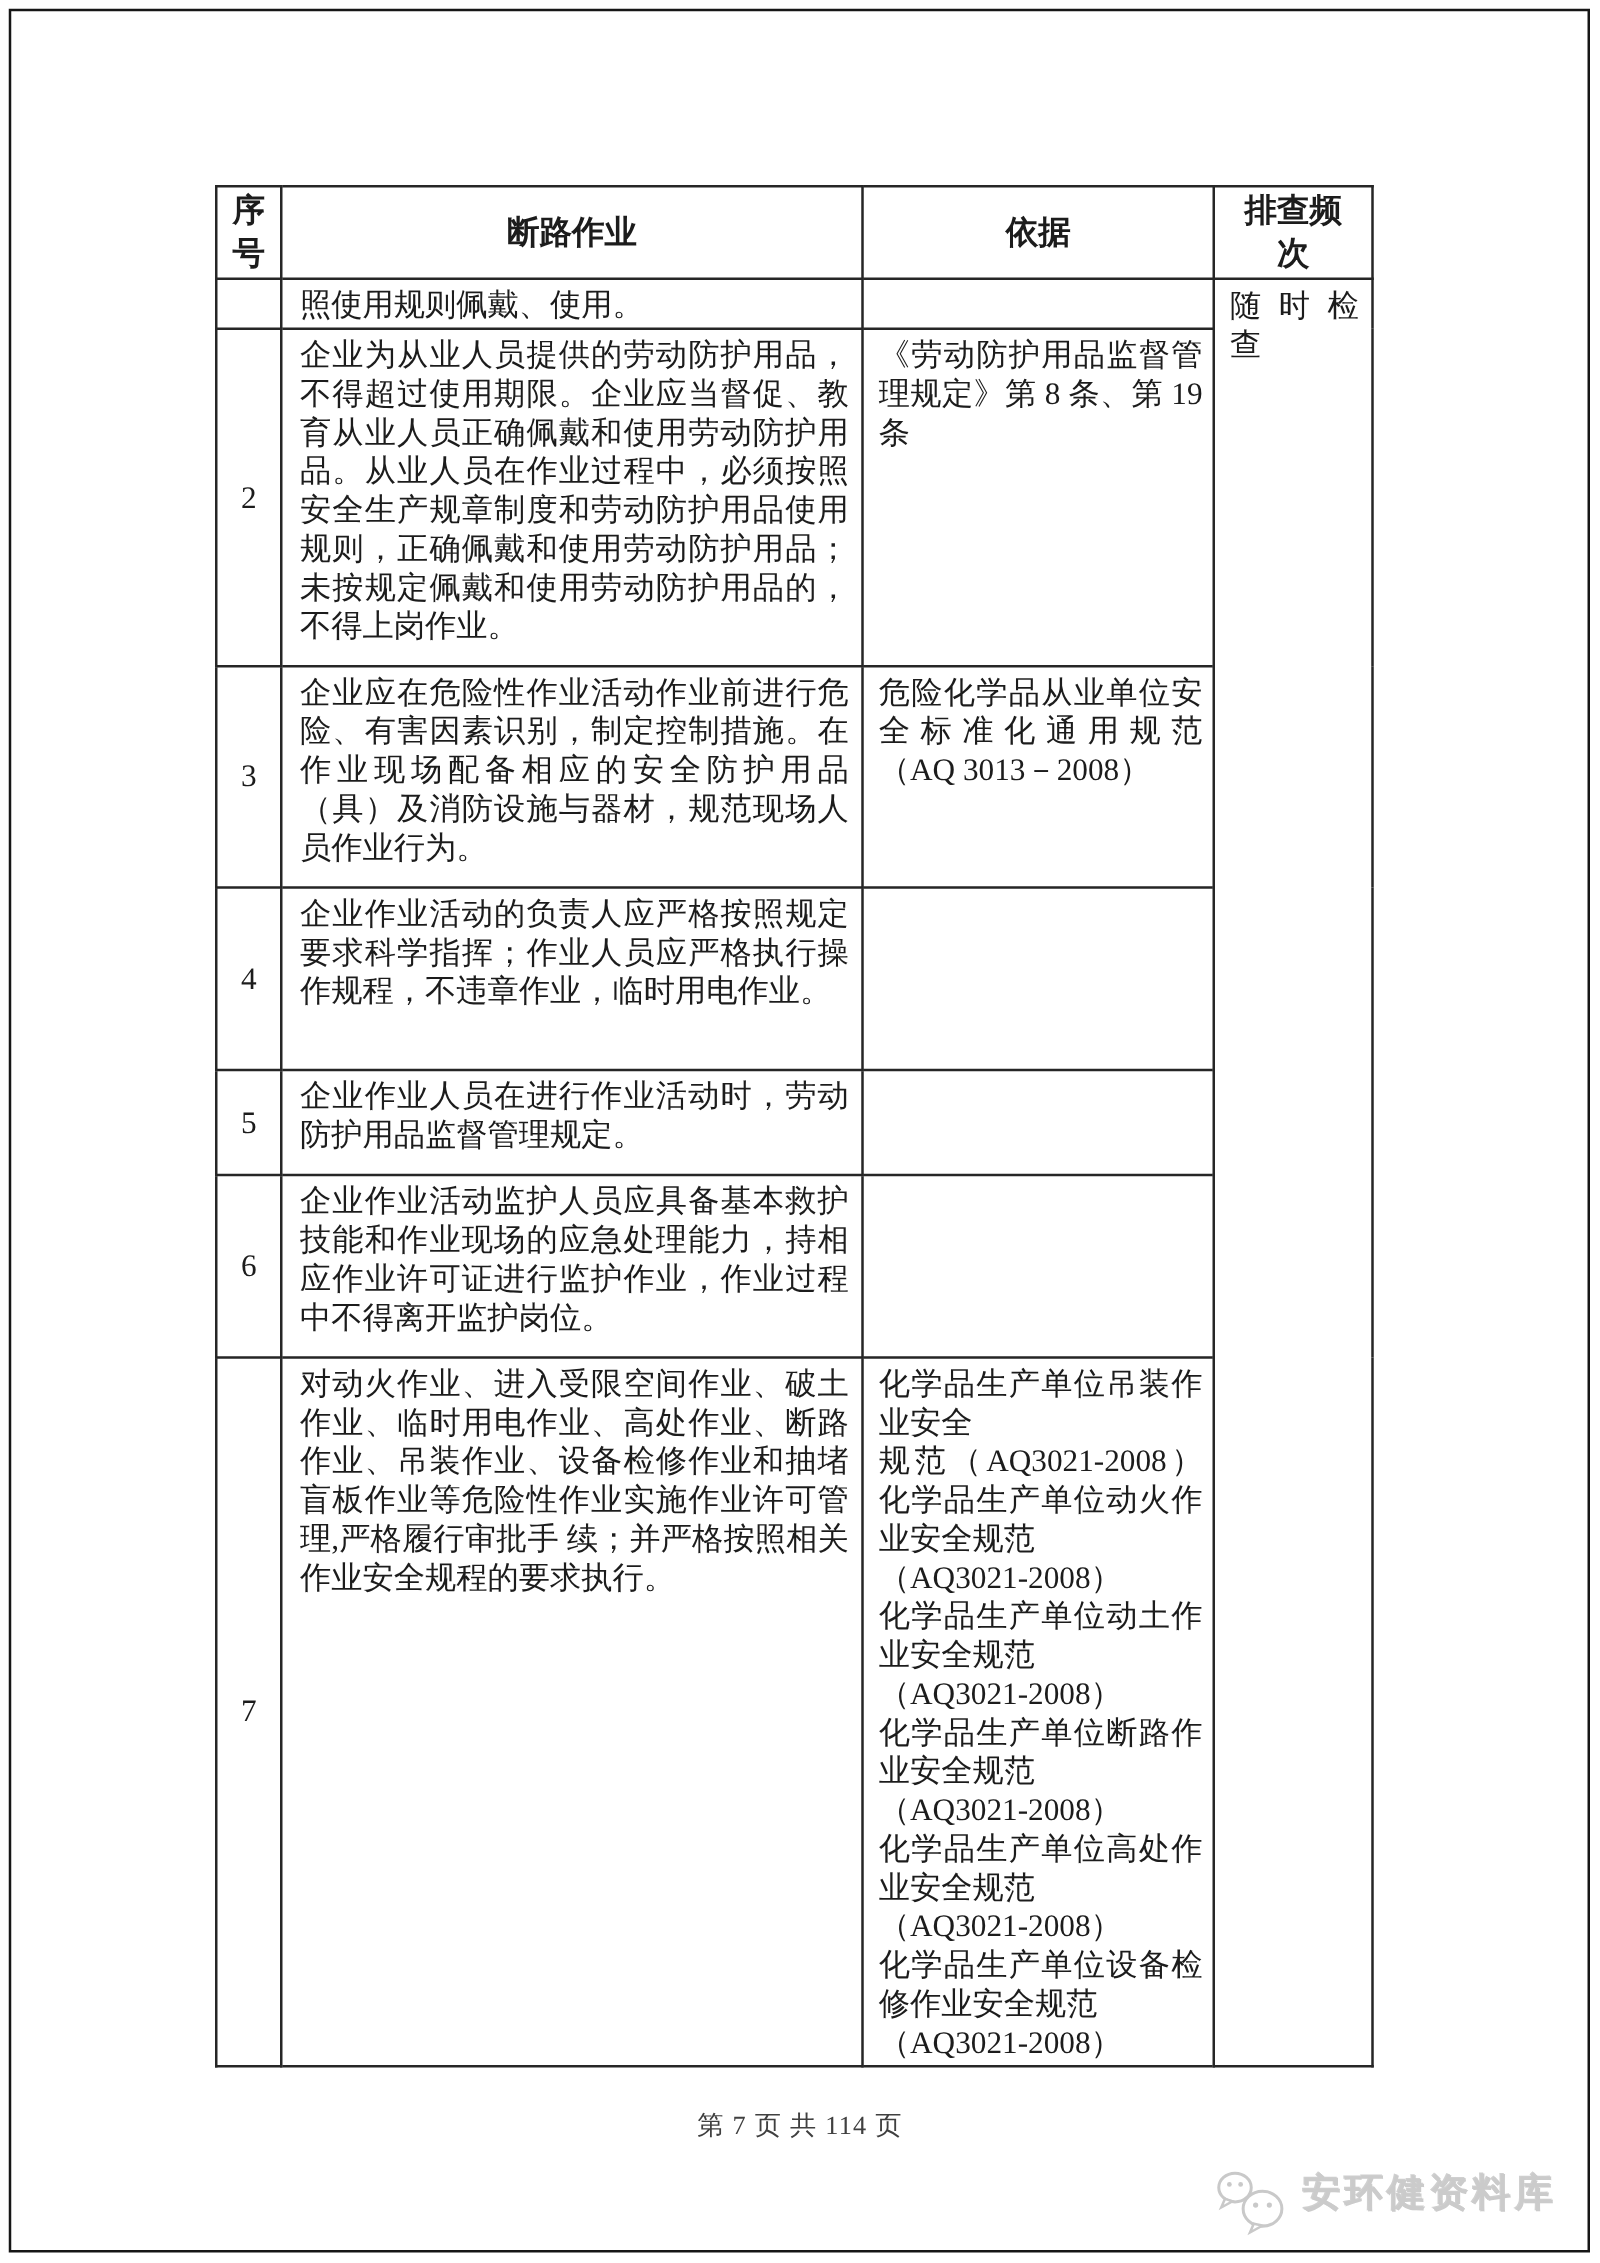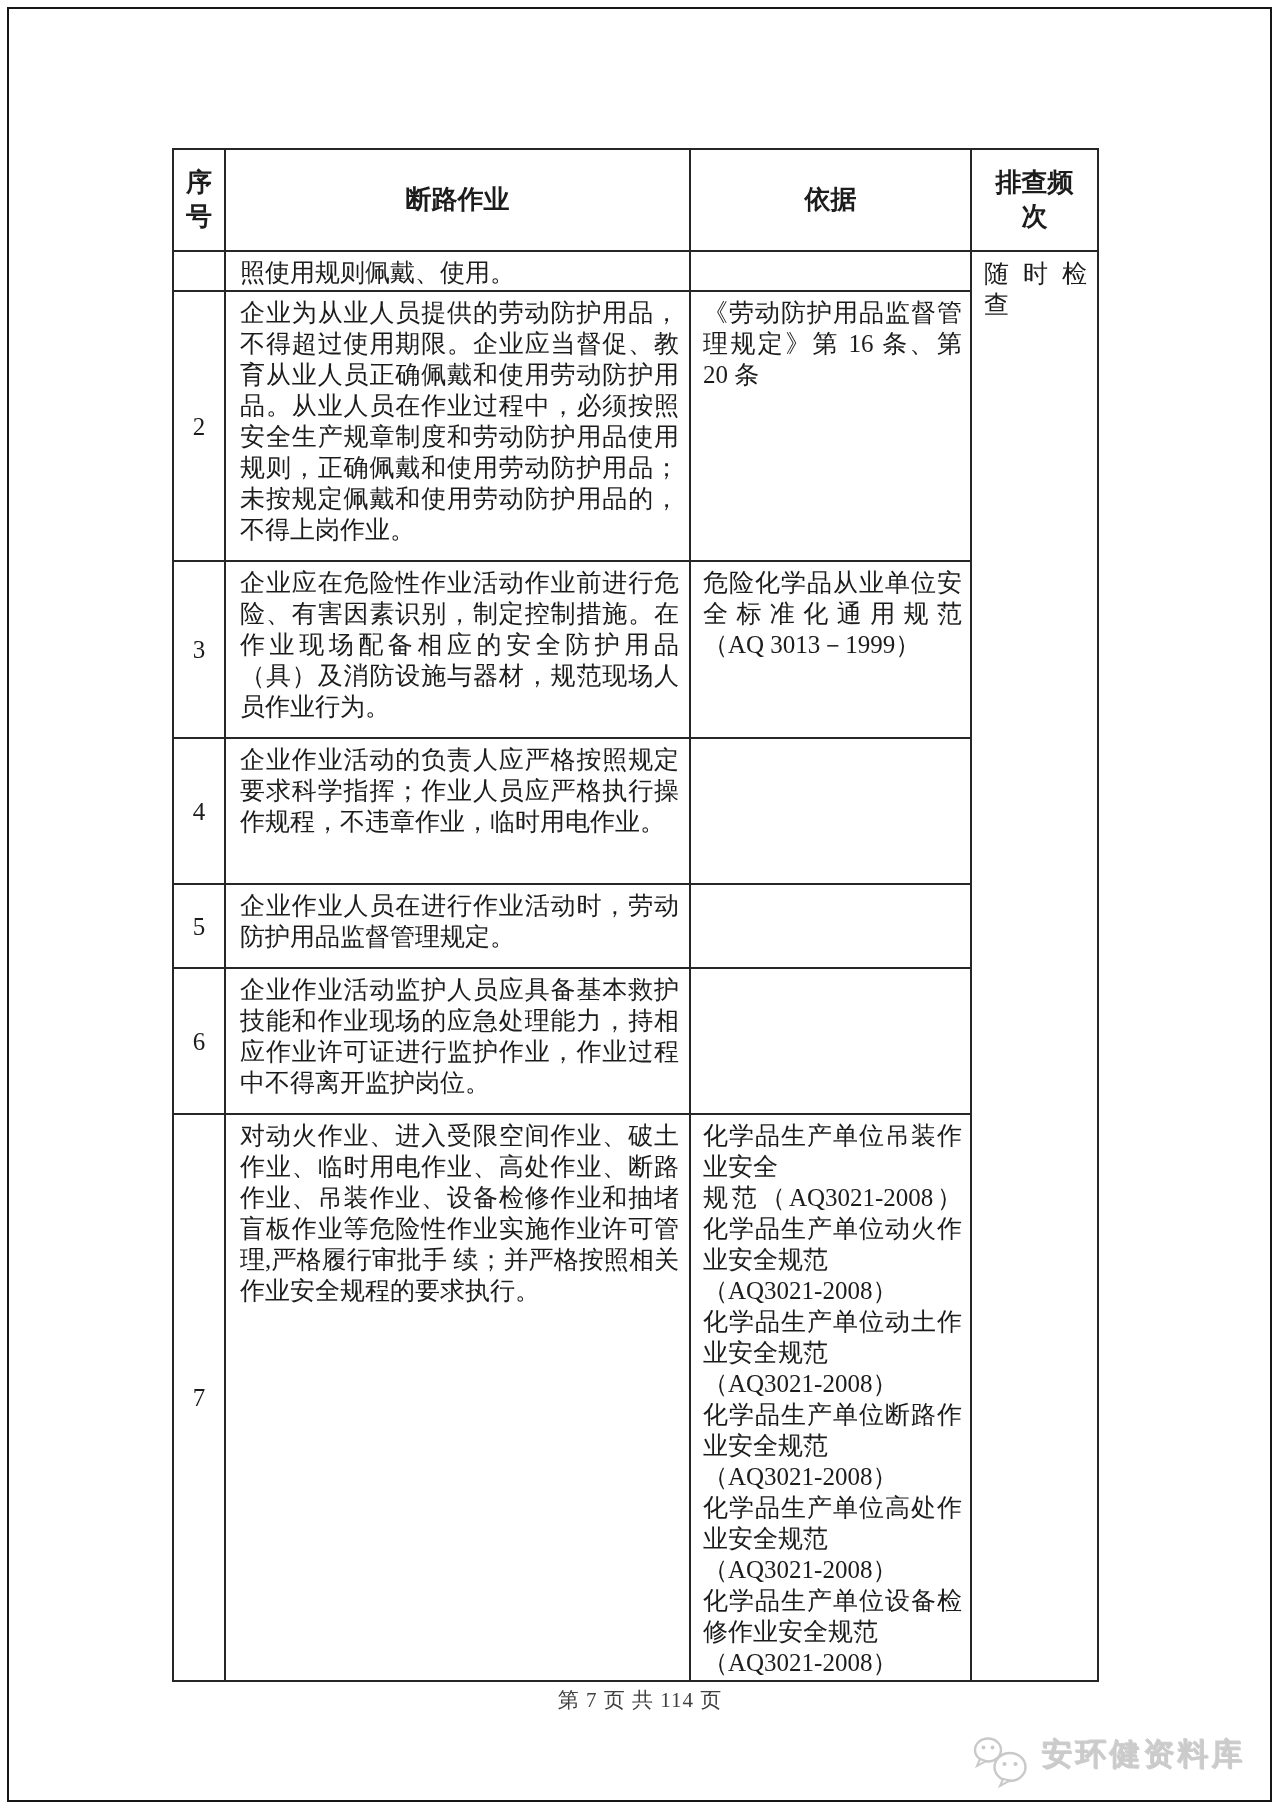--- a/index.html
+++ b/index.html
@@ -26,21 +26,21 @@
   }
   table.checklist th, table.checklist td {
     border:2px solid #262626;
   }
   th {
     font-weight:bold;
     font-size:26px; line-height:34px;
     text-align:center; vertical-align:middle;
     padding:2px 6px;
   }
-  th.th-freq { padding:16px 12px; }
+  th.th-freq { padding:2px 12px; }
   td.num {
     text-align:center; vertical-align:middle;
     padding:0 2px;
   }
   td.content {
     vertical-align:top;
     text-align:justify;
     padding:5px 10px 2px 14px;
   }
   td.basis {
@@ -104,26 +104,26 @@
   </tr>
   <tr class="h-r1">
     <td class="num"></td>
     <td class="content">照使用规则佩戴、使用。</td>
     <td class="basis"></td>
     <td class="freq" rowspan="7">随 时 检 查</td>
   </tr>
   <tr class="h-r2">
     <td class="num">2</td>
     <td class="content">企业为从业人员提供的劳动防护用品，不得超过使用期限。企业应当督促、教育从业人员正确佩戴和使用劳动防护用品。从业人员在作业过程中，必须按照安全生产规章制度和劳动防护用品使用规则，正确佩戴和使用劳动防护用品；未按规定佩戴和使用劳动防护用品的，不得上岗作业。</td>
-    <td class="basis">《劳动防护用品监督管理规定》第 16 条、第 20 条</td>
+    <td class="basis">《劳动防护用品监督管理规定》第 8 条、第 19 条</td>
   </tr>
   <tr class="h-r3">
     <td class="num">3</td>
     <td class="content">企业应在危险性作业活动作业前进行危险、有害因素识别，制定控制措施。在作业现场配备相应的安全防护用品（具）及消防设施与器材，规范现场人员作业行为。</td>
-    <td class="basis">危险化学品从业单位安全标准化通用规范（AQ 3013－1999）</td>
+    <td class="basis">危险化学品从业单位安全标准化通用规范（AQ 3013－2008）</td>
   </tr>
   <tr class="h-r4">
     <td class="num">4</td>
     <td class="content">企业作业活动的负责人应严格按照规定要求科学指挥；作业人员应严格执行操作规程，不违章作业，临时用电作业。</td>
     <td class="basis"></td>
   </tr>
   <tr class="h-r5">
     <td class="num">5</td>
     <td class="content">企业作业人员在进行作业活动时，劳动防护用品监督管理规定。</td>
     <td class="basis"></td>

